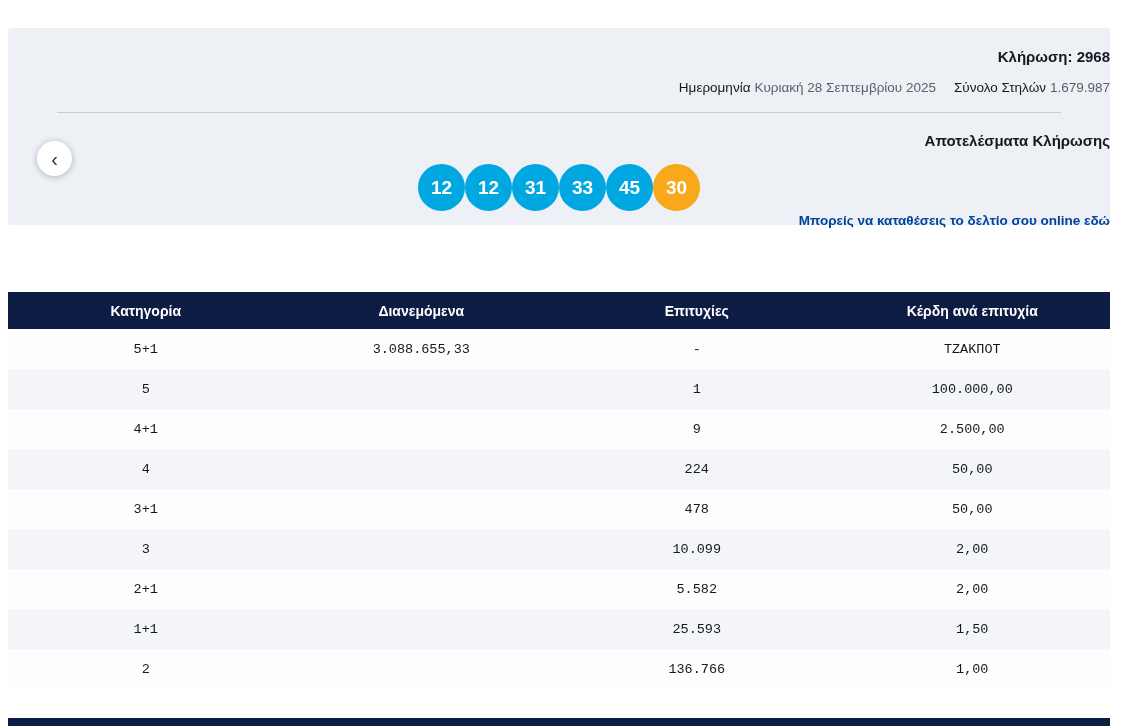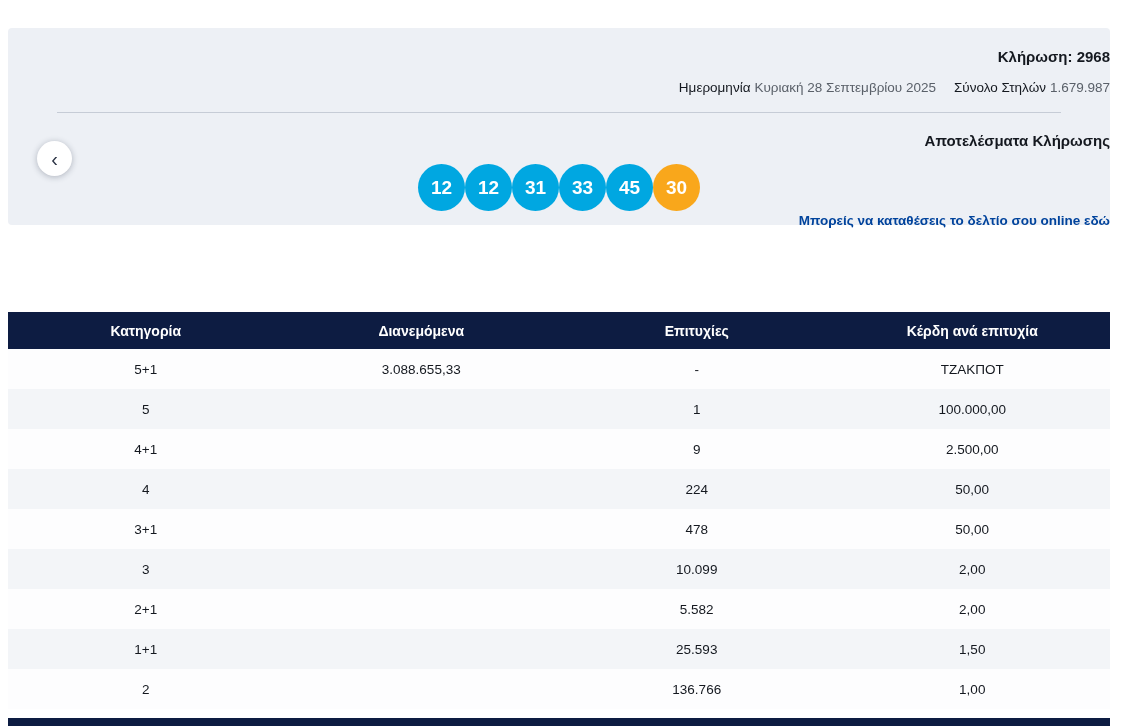--- a/index.html
+++ b/index.html
@@ -45,27 +45,27 @@
   .back-btn {
     position:absolute; left:37px; top:141px;
     width:35px; height:35px; border-radius:50%;
     background:#fff; border:none;
     box-shadow:0 1px 6px rgba(40,50,70,.32);
     font-size:20px; color:#2b3344; cursor:pointer;
     display:flex; align-items:center; justify-content:center; line-height:1;
   }
 
   
-  .table { position:absolute; top:312px; left:8px; right:16px; }
+  .table { position:absolute; top:292px; left:8px; right:16px; }
   .thead {
     display:flex; height:37px; align-items:center;
     background:var(--header-navy,#0d1c42);
   }
   .th { width:25%; text-align:center; color:#ffffff; font-weight:bold; font-size:14px; }
-  .trow { display:flex; height:40px; align-items:center; background:#fdfdfe; }
+  .trow { display:flex; height:40px; align-items:center; background:#fdfdfe;font-family:Liberation Mono, monospace; }
   .trow.alt { background:#f3f5f8; }
   .cell { width:25%; text-align:center; font-size:13.5px; color:#14181f; }
 
   
   .footer-bar {
     position:absolute; bottom:0; left:8px; right:16px; height:8px;
     background:var(--header-navy,#0d1c42);
   }
 </style>
 </head>

